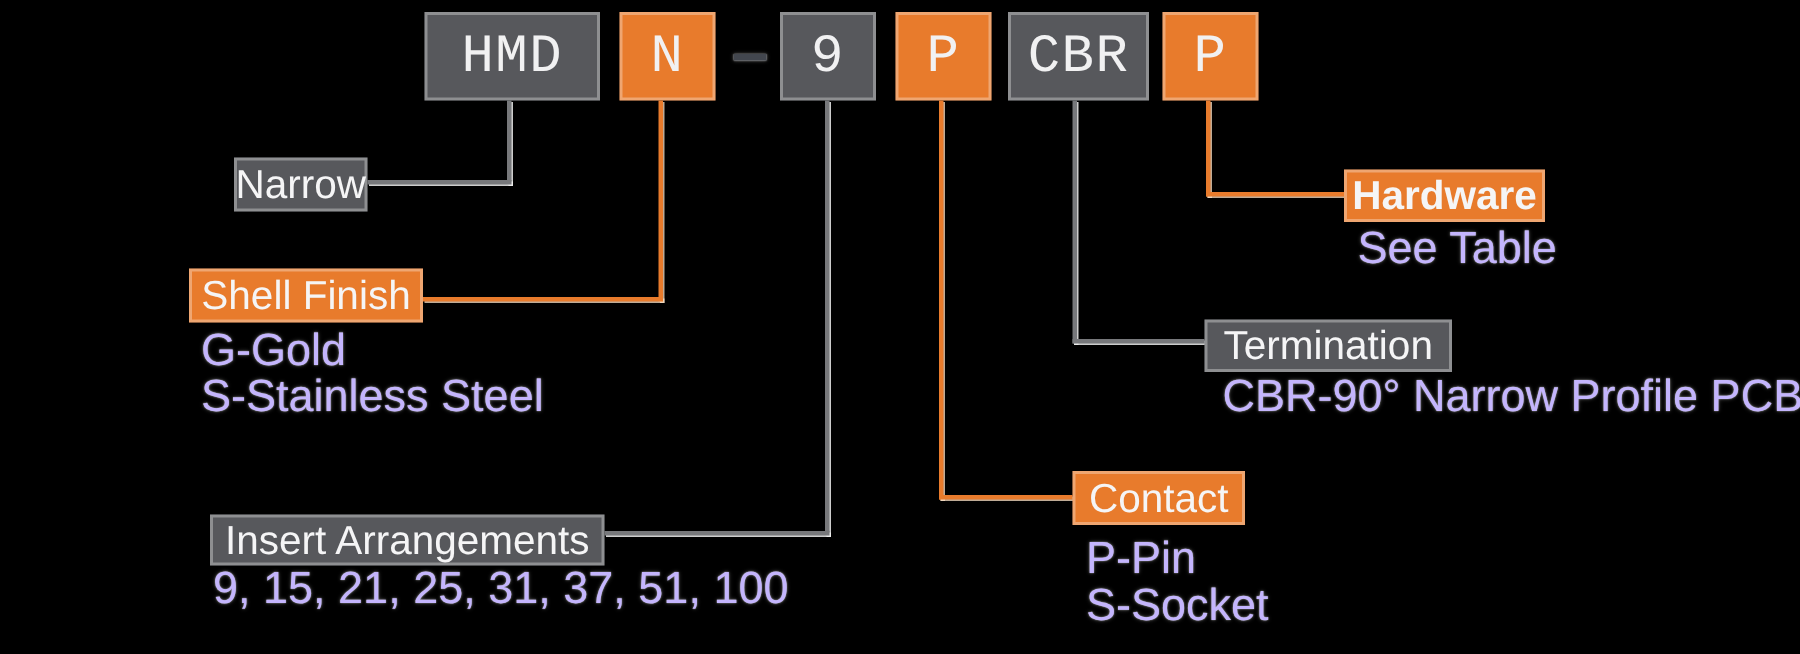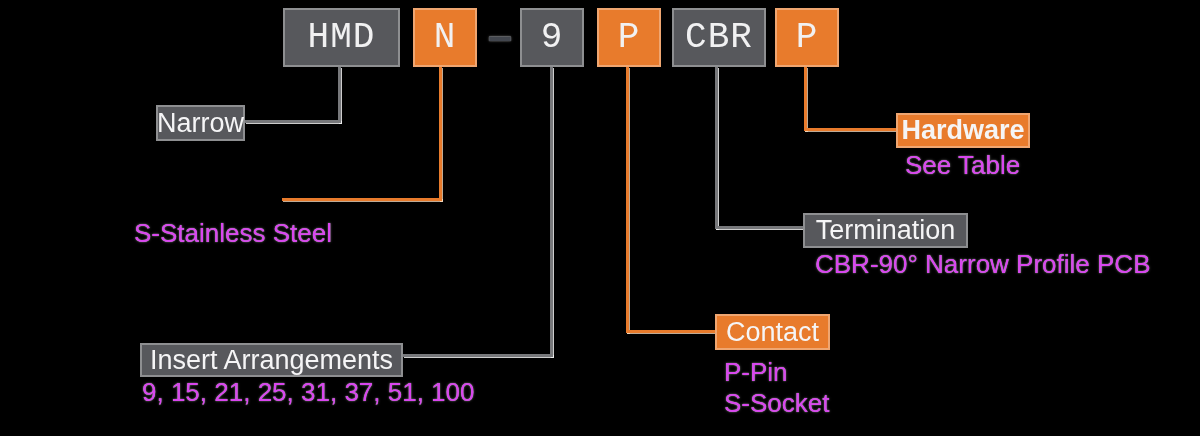--- a/index.html
+++ b/index.html
@@ -31,22 +31,22 @@
   .line.o { background:#e87b2c; box-shadow:1px 1px 0 rgba(255,228,200,.75); }
   
   .tagbox {
     position:absolute; box-sizing:border-box;
     display:flex; align-items:center; justify-content:center;
     border:2px solid rgba(255,255,255,0.33);
     color:#f5f5f6; font-size:27px; white-space:nowrap;
   }
   
   .opt {
-    position:absolute; font-size:26px; line-height:31px; white-space:nowrap;
-    color:#d946ef;
+    position:absolute; font-size:30px; line-height:31px; white-space:nowrap;
+    color:#c4b5fd;
     text-shadow:0 0 1px rgba(235,235,235,.75), 0 0 3px rgba(185,185,185,.38);
   }
 </style>
 </head>
 <body>
 
 <div class="stage">
 
   <div class="codebox gray" style="left:283px;width:117px;">HMD</div>
   <div class="codebox orange" style="left:413px;width:64px;">N</div>
@@ -68,26 +68,28 @@
   <div class="line o" style="left:626px;top:67px;width:3px;height:266px;"></div>
   <div class="line o" style="left:626px;top:330px;width:89px;height:3px;"></div>
 
   <div class="line g" style="left:715px;top:67px;width:3px;height:162px;"></div>
   <div class="line g" style="left:715px;top:226px;width:88px;height:3px;"></div>
 
   <div class="line o" style="left:804px;top:67px;width:3px;height:64px;"></div>
   <div class="line o" style="left:804px;top:128px;width:92px;height:3px;"></div>
 
   <div class="tagbox gray" style="left:156px;top:105px;width:89px;height:36px;">Narrow</div>
+  <div class="tagbox orange" style="left:126px;top:179px;width:156px;height:36px;">Shell Finish</div>
   <div class="tagbox gray" style="left:140px;top:343px;width:263px;height:34px;">Insert Arrangements</div>
   <div class="tagbox orange" style="left:715px;top:314px;width:115px;height:36px;text-align:right;">Contact</div>
   <div class="tagbox gray" style="left:803px;top:213px;width:165px;height:35px;">Termination</div>
   <div class="tagbox orange" style="left:896px;top:113px;width:134px;height:35px;font-weight:bold;">Hardware</div>
 
   <div class="opt" style="left:134px;top:218px;">
+    <div>G-Gold</div>
     <div>S-Stainless Steel</div>
   </div>
 
   <div class="opt" style="left:142px;top:377px;">
     <div>9, 15, 21, 25, 31, 37, 51, 100</div>
   </div>
 
   <div class="opt" style="left:724px;top:357px;">
     <div>P-Pin</div>
     <div>S-Socket</div>

